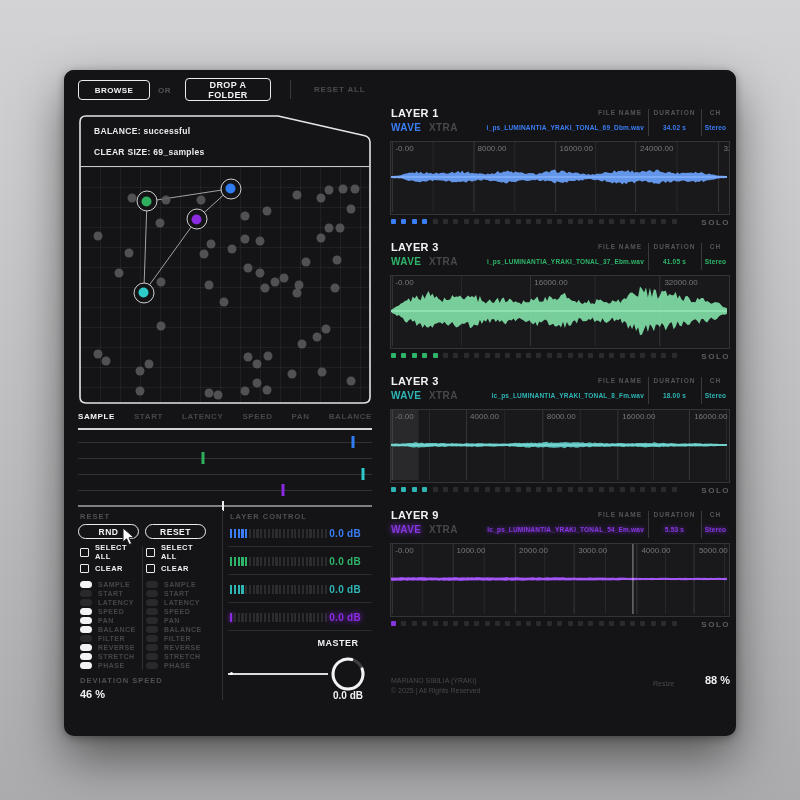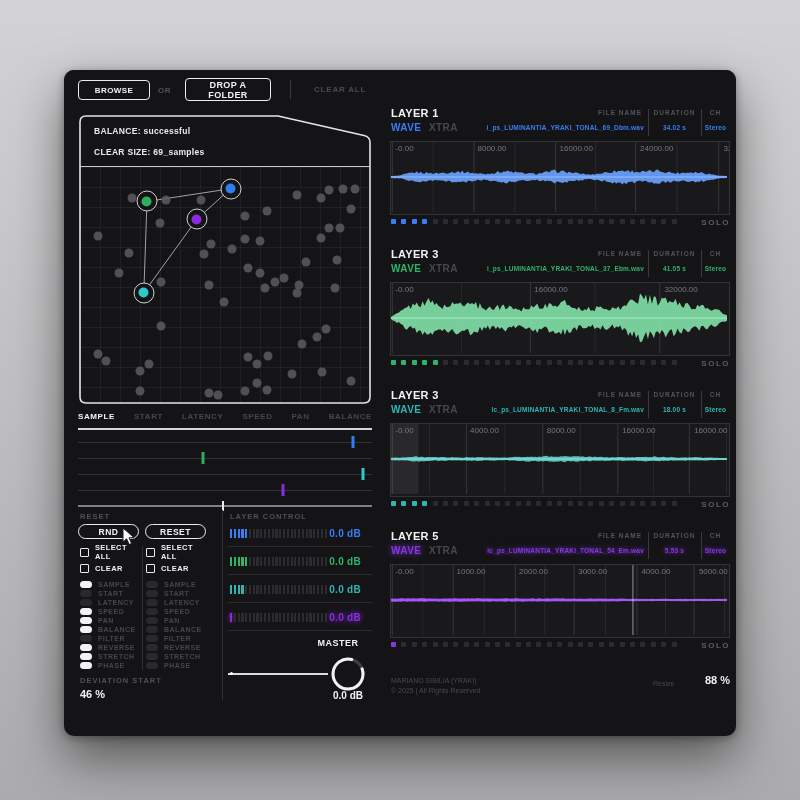--- a/index.html
+++ b/index.html
@@ -88,21 +88,21 @@
     font-size:9px;font-weight:bold;color:#f2f2f4;letter-spacing:.5px;}
   .mslider{position:absolute;left:0;top:162px;width:100px;height:3px;}
   .mslider .line{position:absolute;left:0;right:0;top:1px;height:1.6px;background:#dcdcde;}
   .mslider .dotl{position:absolute;left:2px;top:0;width:3px;height:3px;border-radius:50%;background:#fff;}
   .knob{position:absolute;left:100px;top:144px;cursor:pointer;}
   .masterval{position:absolute;left:96px;top:180px;width:48px;text-align:center;
     font-size:10px;font-weight:bold;color:#f2f2f4;}
 
   
   .rightcol{position:absolute;left:326px;top:0;width:340px;height:640px;}
-  .layers{position:absolute;left:0;top:37px;display:flex;flex-direction:column;gap:19px;width:340px;}
+  .layers{position:absolute;left:0;top:37px;display:flex;flex-direction:column;gap:12px;width:340px;}
   .layer{position:relative;width:340px;height:122px;}
   .lname{position:absolute;left:1px;top:0;font-size:11px;font-weight:bold;color:#f3f3f5;letter-spacing:.3px;}
   .hcell{position:absolute;top:2px;font-size:6.5px;font-weight:bold;letter-spacing:1px;color:#54545а;color:#54545a;}
   .hdr-div{position:absolute;top:2px;width:1px;height:27px;background:#3a3a3d;}
   .tabwave{position:absolute;left:1px;top:15px;font-size:10px;font-weight:bold;letter-spacing:.4px;cursor:pointer;}
   .tabxtra{position:absolute;left:39px;top:15px;font-size:10px;font-weight:bold;color:#48484c;letter-spacing:.4px;cursor:pointer;}
   .fcell{position:absolute;top:17px;font-size:6.5px;font-weight:bold;letter-spacing:.2px;white-space:nowrap;}
   .wavebox{position:absolute;left:0;top:34px;width:338px;height:72px;background:#19191b;
     border:1px solid #343437;overflow:hidden;}
   .rlabel{position:absolute;top:2px;font-size:8px;color:#77777d;white-space:nowrap;}
@@ -123,21 +123,21 @@
 <div class="stage">
   <div class="window">
 
     <div class="content">
 
       <div class="toolbar">
         <button class="pill browse">BROWSE</button>
         <span class="or">OR</span>
         <button class="pill drop">DROP A FOLDER</button>
         <span class="tdivider"></span>
-        <button class="ghost">CLEAR ALL</button>
+        <button class="ghost">RESET ALL</button>
       </div>
 
       <div class="folder">
         <svg class="folder-outline" width="294" height="292" viewBox="0 0 294 292">
           <path d="M8 2 H200 L286 21.5 Q292 23 292 28 V283 Q292 289 286 289 H8 Q2 289 2 283 V8 Q2 2 8 2 Z" fill="none" stroke="#e4e4e6" stroke-width="1.6" stroke-linejoin="round"></path>
         </svg>
         <div class="upline l1">BALANCE: successful</div>
         <div class="upline l2">CLEAR SIZE: 69_samples</div>
         <div class="scatter" id="scatter">
           <svg class="edges" id="edges" width="290" height="236">
@@ -349,21 +349,21 @@
               <div class="prow" style="top: 106px;">
                 <span class="ppill"></span>
                 <span class="plab">STRETCH</span>
               </div>
               <div class="prow" style="top: 115px;">
                 <span class="ppill"></span>
                 <span class="plab">PHASE</span>
               </div>
             </div>
           </div>
-        <div class="devlab">DEVIATION START</div>
+        <div class="devlab">DEVIATION SPEED</div>
         <div class="devval">46 %</div>
       </div>
       <div class="lower-vdiv"></div>
 
       <div class="volume">
         <div class="seclabel">LAYER CONTROL</div>
         <div id="meters">
             <div class="meterrow" style="top: 16px;">
               <div class="segs">
                 <span class="seg" style="background: rgb(59, 125, 245);"></span>
@@ -673,21 +673,21 @@
                 <span class="sq"></span>
                 <span class="sq"></span>
                 <span class="sq"></span>
                 <span class="sq"></span>
                 <span class="sq"></span>
                 <span class="sq"></span>
               </div>
               <span class="solo">SOLO</span>
             </div>
             <div class="layer">
-              <div class="lname">LAYER 5</div>
+              <div class="lname">LAYER 9</div>
               <div class="hcell" style="left: 172px; width: 80px; text-align: right;">FILE NAME</div>
               <div class="hcell" style="left: 258px; width: 53px; text-align: center;">DURATION</div>
               <div class="hcell" style="left: 311px; width: 29px; text-align: center;">CH</div>
               <span class="hdr-div" style="left: 258px;"></span>
               <span class="hdr-div" style="left: 311px;"></span>
               <span class="tabwave" style="color: rgb(134, 54, 224); text-shadow: rgb(134, 54, 224) 0px 0px 6px;">WAVE</span>
               <span class="tabxtra">XTRA</span>
               <div class="fcell" style="left: 60px; width: 194px; text-align: right; color: rgb(134, 54, 224); text-shadow: rgb(134, 54, 224) 0px 0px 5px;">lc_ps_LUMINANTIA_YRAKI_TONAL_54_Em.wav</div>
               <div class="fcell" style="left: 258px; width: 53px; text-align: center; color: rgb(134, 54, 224); text-shadow: rgb(134, 54, 224) 0px 0px 5px;">5.53 s</div>
               <div class="fcell" style="left: 311px; width: 29px; text-align: center; color: rgb(134, 54, 224); text-shadow: rgb(134, 54, 224) 0px 0px 5px;">Stereo</div>

